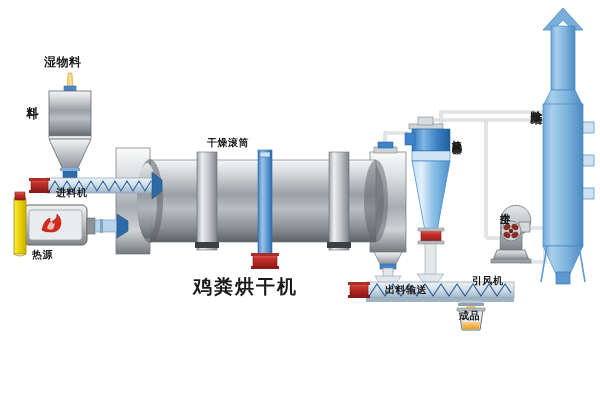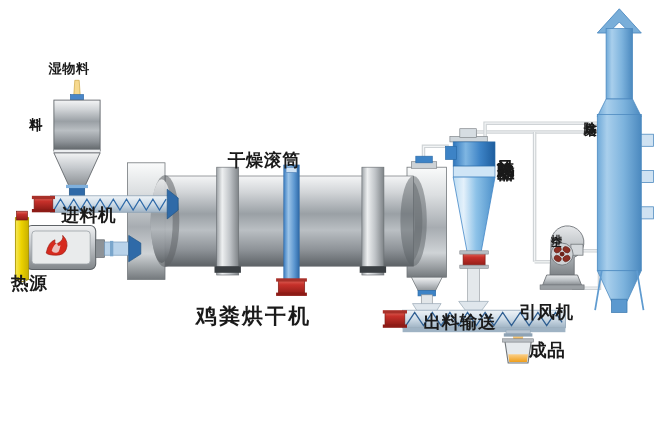--- a/index.html
+++ b/index.html
@@ -4,21 +4,21 @@
 <style>
   html,body{margin:0;padding:0;background:#fff;}
   body{width:600px;height:400px;overflow:hidden;
        font-family:"DejaVu Sans","Liberation Sans",sans-serif;}
   #stage{position:relative;width:600px;height:400px;background:#ffffff;border-radius:10px;}
   #stage svg{display:block;}
   .lbl{position:absolute;color:#1a1a1a;font-weight:bold;line-height:1.05;
        white-space:pre;letter-spacing:0.5px;}
   .lbl.v{writing-mode:vertical-rl;text-orientation:upright;letter-spacing:1px;}
   .t10{font-size:10px;}
-  .t11{font-size:16px;text-align:right;}
+  .t11{font-size:10px;text-align:right;}
   .t12{font-size:12px;}
   .t19{font-size:19px;letter-spacing:2px;}
 </style>
 </head>
 <body>
 
 <div id="stage">
 
 <svg width="600" height="400" viewBox="0 0 600 400">
   <defs>
@@ -283,31 +283,31 @@
   </g>
 
 </svg>
 
 <div class="lbl t12" style="left:44px;top:56px;">湿物料</div>
 
 <div class="lbl t12 v" style="left:26px;top:96px;">料斗</div>
 
 <div class="lbl t11" style="left:56px;top:188px;">进料机</div>
 
-<div class="lbl t11" style="left:10px;top:250px;">热源</div>
+<div class="lbl t11" style="left:32px;top:250px;">热源</div>
 
 <div class="lbl t11" style="left:207px;top:138px;">干燥滚筒</div>
 
 <div class="lbl t11 v" style="left:451px;top:132px;">旋风除尘器</div>
 
 <div class="lbl t12 v" style="left:530px;top:100px;">除臭塔</div>
 
 <div class="lbl t10 v" style="left:499px;top:205px;">排空</div>
 
 <div class="lbl t11" style="left:472px;top:276px;">引风机</div>
 
 <div class="lbl t11" style="left:385px;top:285px;">出料输送</div>
 
-<div class="lbl t11" style="left:459px;top:311px;margin-left:22px;">成品</div>
-
-<div class="lbl t19" style="left:178px;top:279px;">鸡粪烘干机</div>
+<div class="lbl t11" style="left:459px;top:311px;">成品</div>
+
+<div class="lbl t19" style="left:193px;top:279px;font-family:Liberation Mono, monospace;">鸡粪烘干机</div>
 
 </div>
 
 </body></html>

